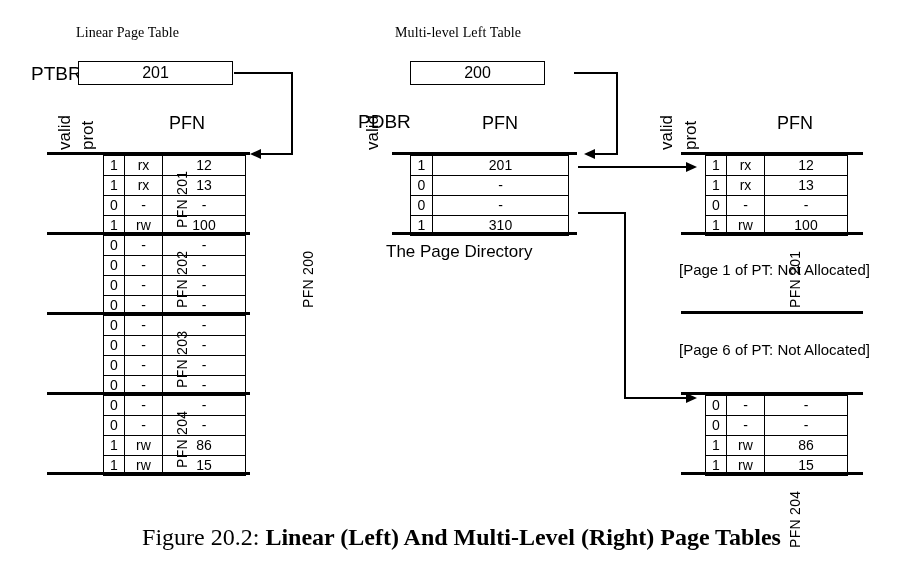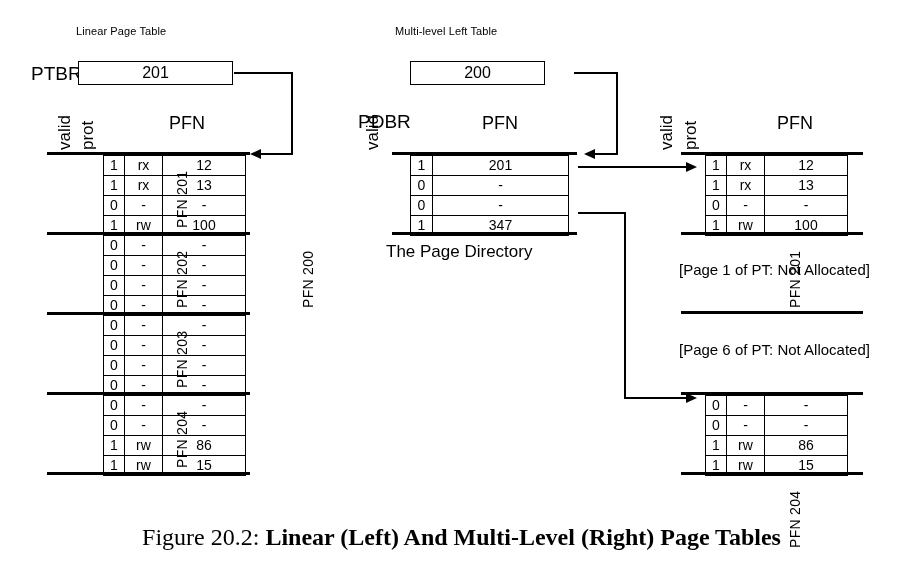--- a/index.html
+++ b/index.html
@@ -12,23 +12,24 @@
     height: 563px;
     position: relative;
     font-family: "Liberation Sans", sans-serif;
     color: #000000;
     overflow: hidden;
   }
   .abs { position: absolute; }
 
   
   .section-title {
-    font-size: 11px;
+    font-size: 14px;
     letter-spacing: 0.1px;
     white-space: nowrap;
+    font-family: Liberation Serif, serif;
   }
 
   
   .reg-label {
     font-size: 19px;
     white-space: nowrap;
   }
   .reg-box {
     border: 1.5px solid #000;
     background: #fff;
@@ -262,21 +263,21 @@
     <tr>
       <td class="c-valid">0</td>
       <td class="c-pfn">-</td>
     </tr>
     <tr>
       <td class="c-valid">0</td>
       <td class="c-pfn">-</td>
     </tr>
     <tr>
       <td class="c-valid">1</td>
-      <td class="c-pfn">347</td>
+      <td class="c-pfn">310</td>
     </tr>
   </tbody>
 </table>
 <div class="abs grouprule" style="left:392px; top:232px; width:185px;"></div>
 <div class="abs side-label" style="left:378px; top:230px; height:78px;">PFN 200</div>
 <div class="abs pd-caption" style="left:386px; top:242px;">The Page Directory</div>
 
 <div class="abs ln-h" style="left:574px; top:72px; width:44px;"></div>
 <div class="abs ln-v" style="left:616px; top:72px; height:82px;"></div>
 <div class="abs ln-h" style="left:592px; top:153px; width:26px;"></div>

